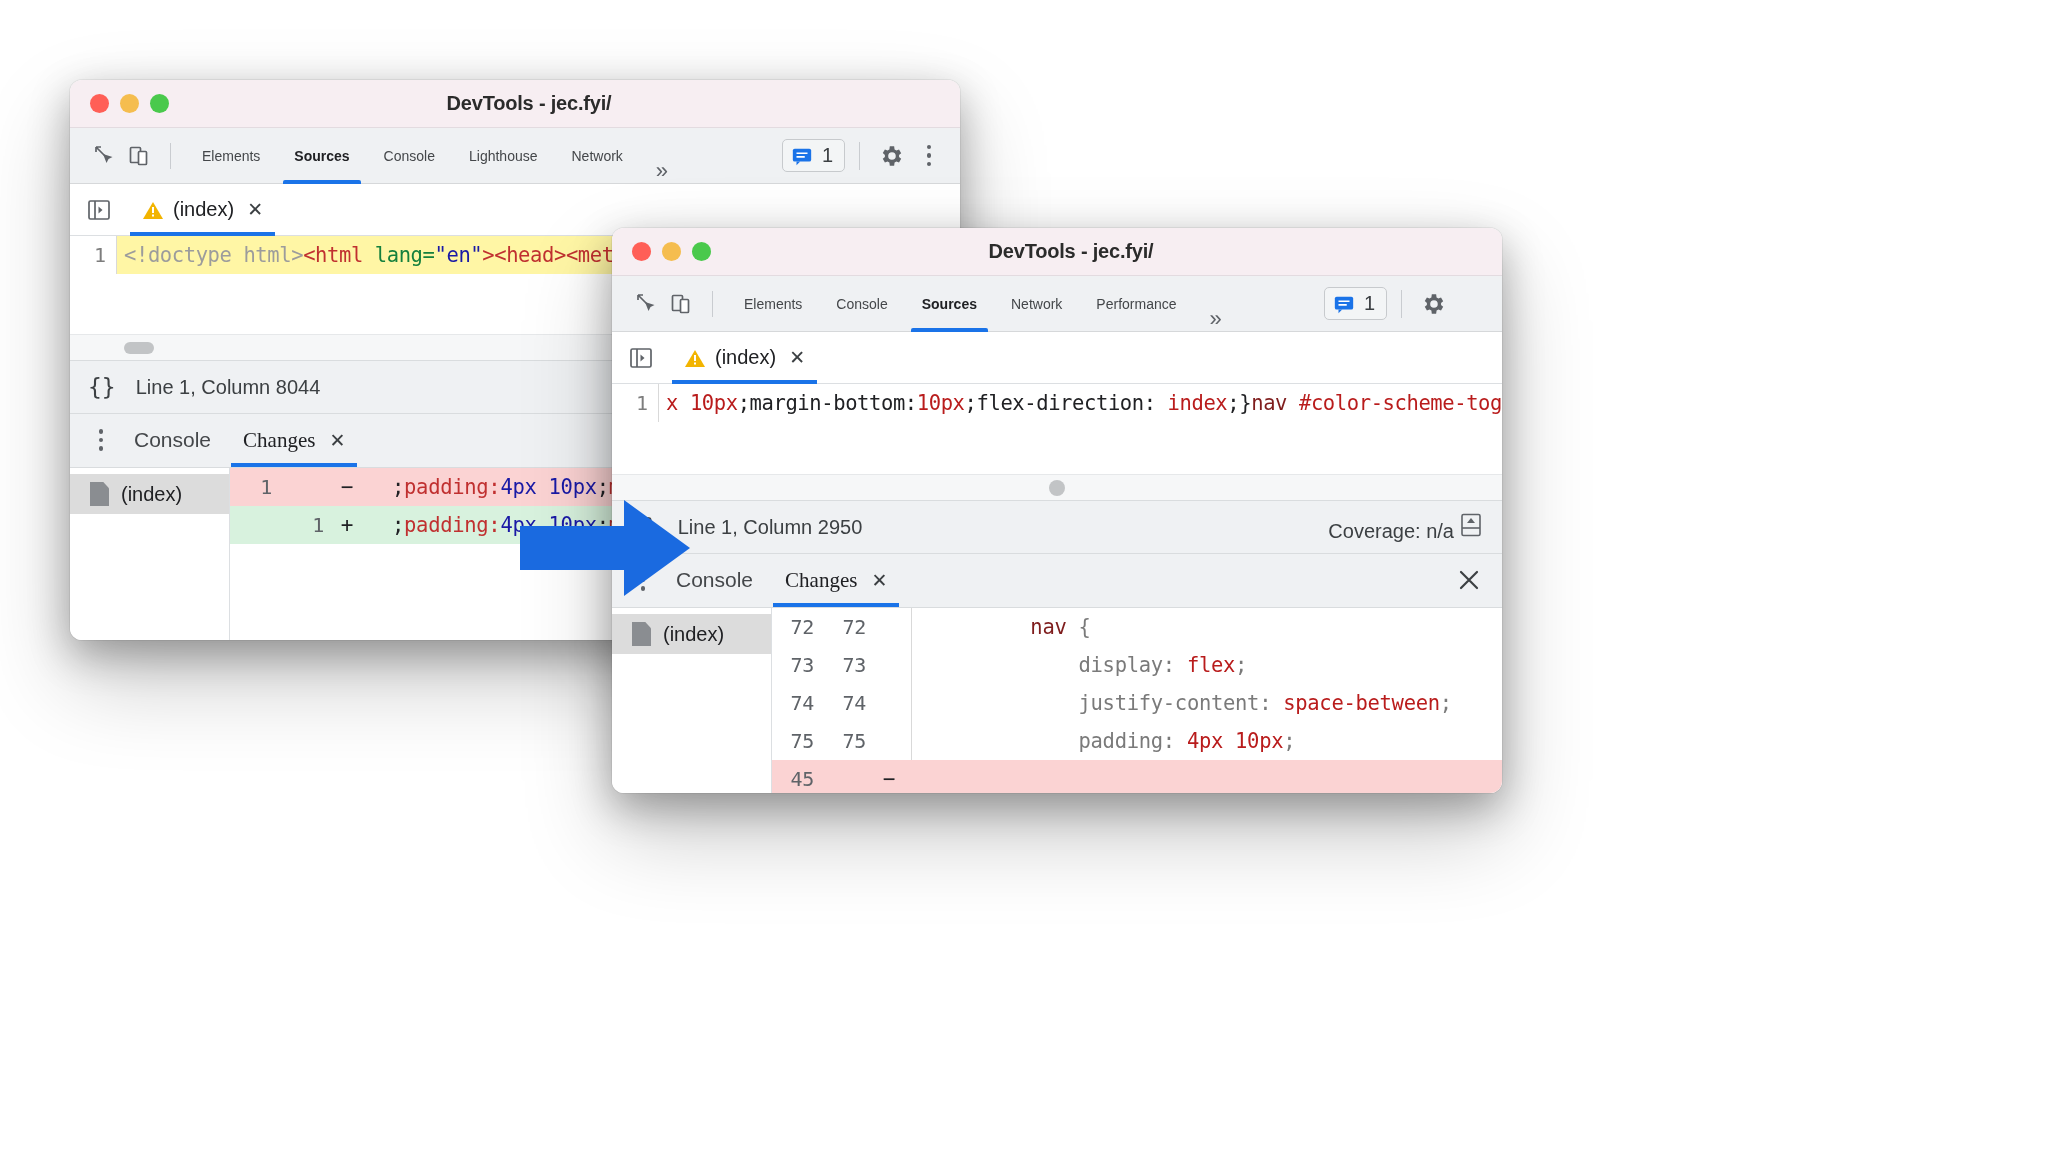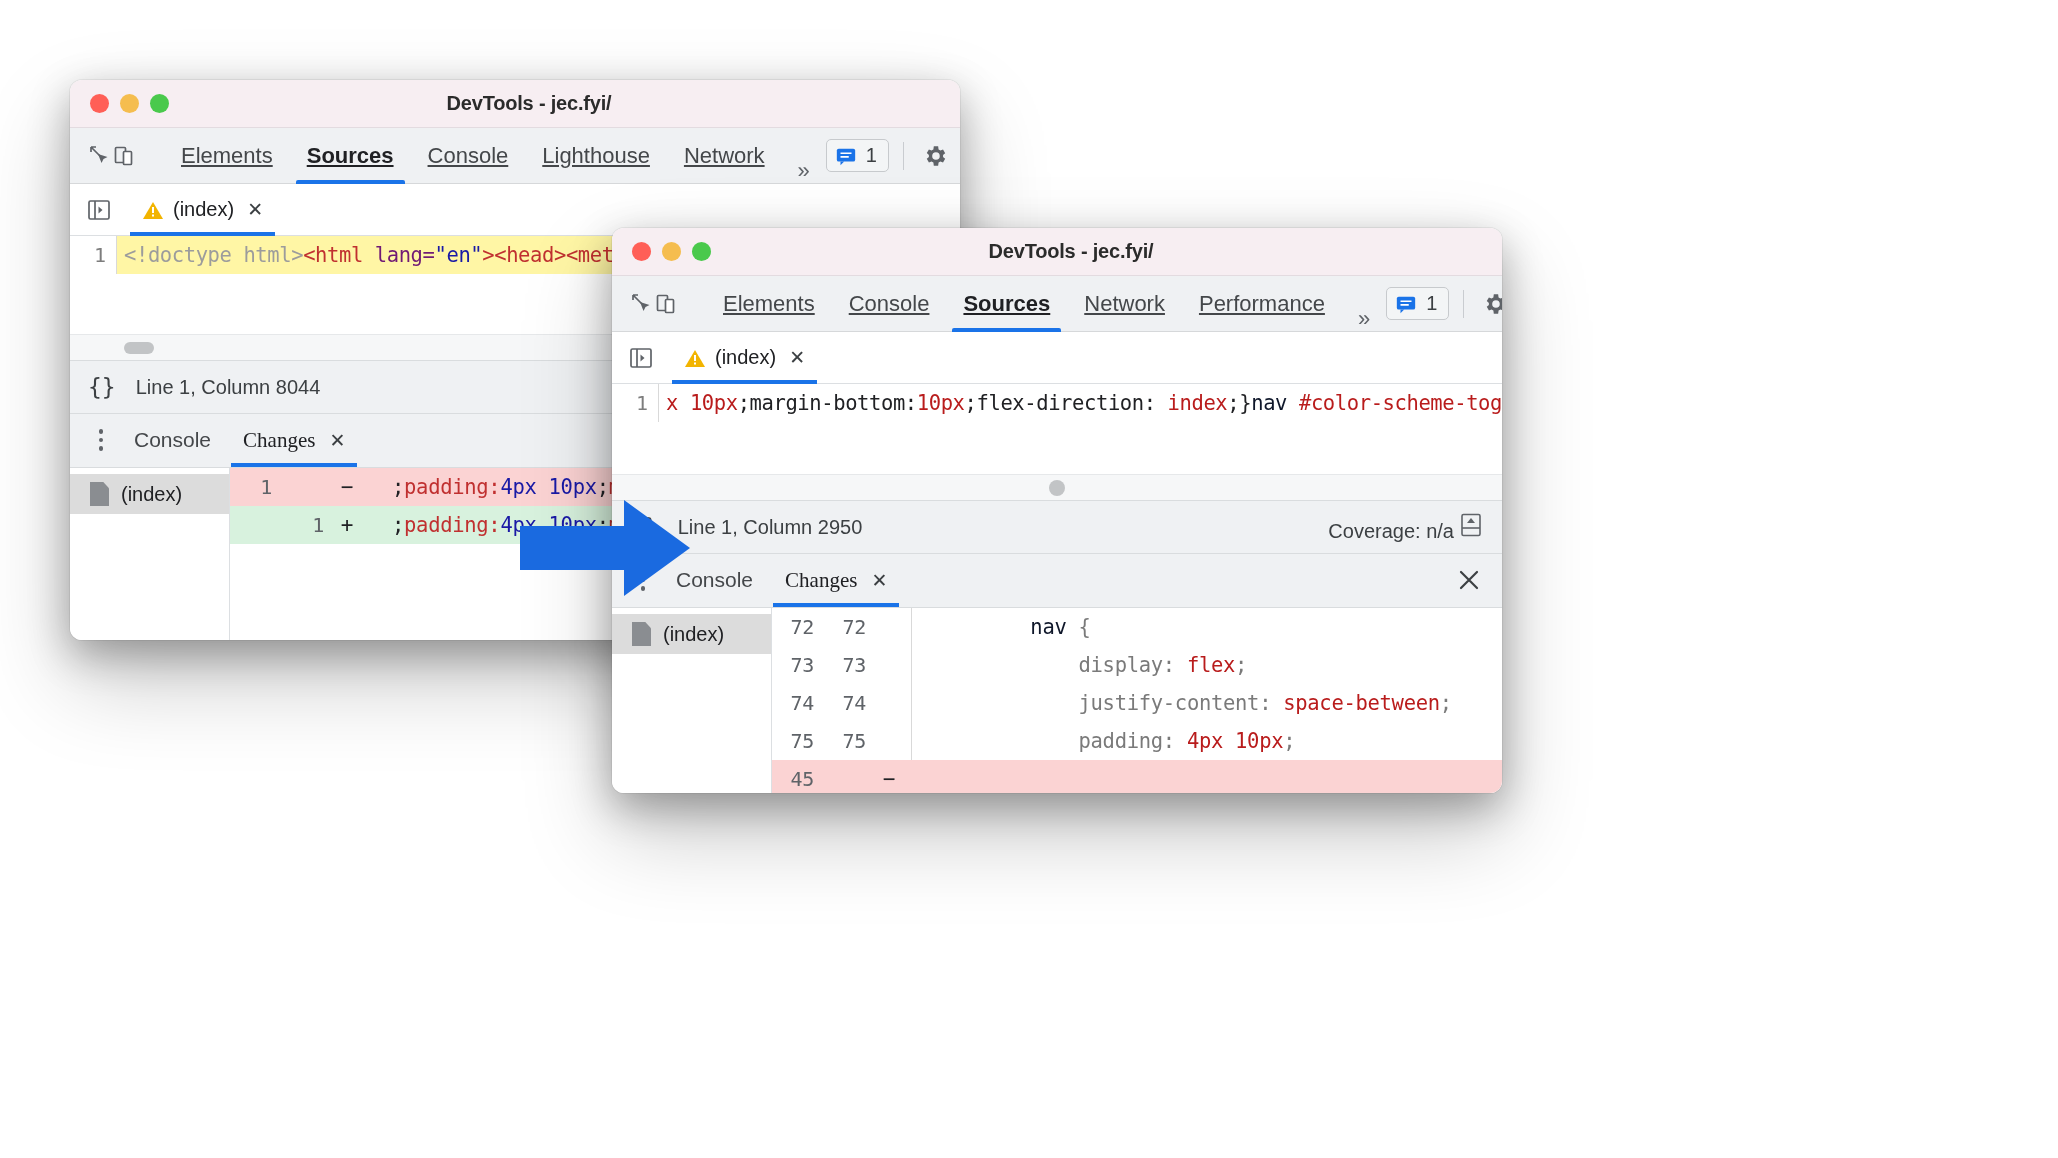--- a/index.html
+++ b/index.html
@@ -54,23 +54,22 @@
     display: flex; align-items: center; justify-content: center;
     color: #5f6368;
   }
   .tb-sep { width: 1px; height: 26px; background: #c9ccd0; margin: 0 14px; }
   .tabs { display: flex; align-items: flex-end; height: 56px; }
   .tab {
     position: relative;
     padding: 0 17px;
     height: 56px;
     display: flex; align-items: center;
-    font-size: 22px; color: #44474a;
+    font-size: 14px; color: #44474a;
     white-space: nowrap;
-    text-decoration: underline;
   }
   .tab.active { color: #202124; font-weight: 700; }
   .tab.active::after {
     content: ""; position: absolute; left: 6px; right: 6px; bottom: 0;
     height: 4px; background: #1a73e8; border-radius: 2px 2px 0 0;
   }
   .chev { font-size: 22px; color: #5f6368; padding: 0 16px; }
   .tb-right { margin-left: auto; display: flex; align-items: center; gap: 4px; }
   .msg-pill {
     display: flex; align-items: center; gap: 9px;
@@ -116,24 +115,24 @@
   .code-line {
     font-family: "DejaVu Sans Mono", monospace;
     font-size: 20.5px; line-height: 38px;
     white-space: pre; letter-spacing: -0.4px;
     border-left: 1px solid #d9d9d9; padding-left: 7px;
     flex: 1; overflow: hidden;
   }
   .hl { background: #fff6a5; }
   .tk-com { color: #9c9c9c; }
   .tk-tag { color: #c03030; }
-  .tk-attr { color: #701a75; }
+  .tk-attr { color: #15803d; }
   .tk-str { color: #1a1aa6; }
   .tk-plain { color: #202124; }
-  .tk-sel { color: #0f172a; }
+  .tk-sel { color: #7f1d1d; }
   .tk-prop { color: #7a7a7a; }
   .tk-val { color: #b91c1c; }
 
   .hscroll-track {
     height: 26px; background: #f6f7f8;
     border-top: 1px solid #e6e8ea;
     display: flex; align-items: center;
   }
   .hscroll-thumb {
     height: 12px; border-radius: 6px; background: #c2c4c6;

